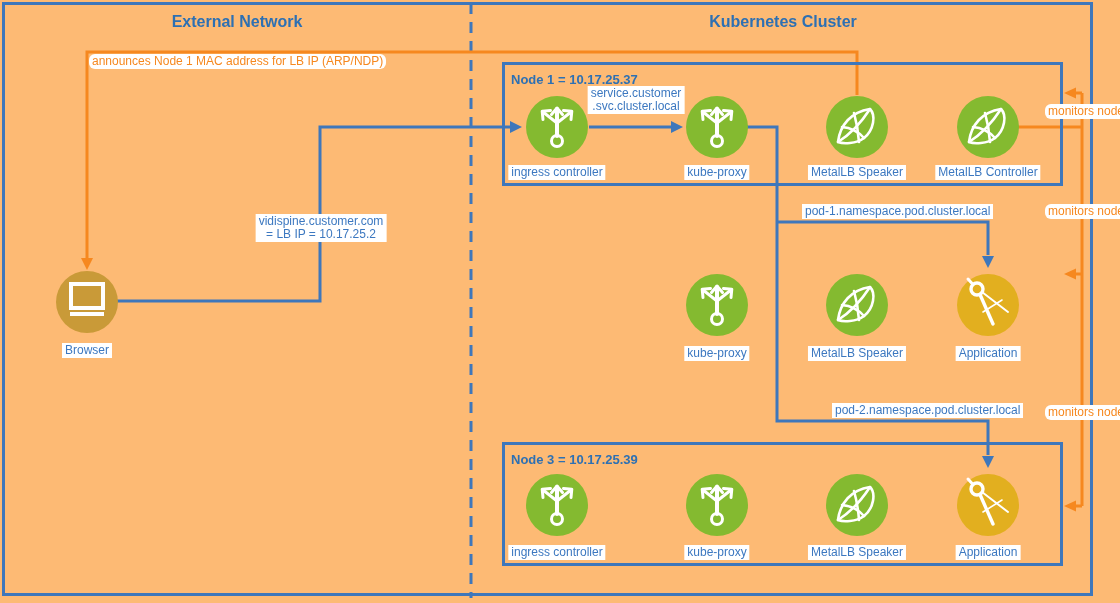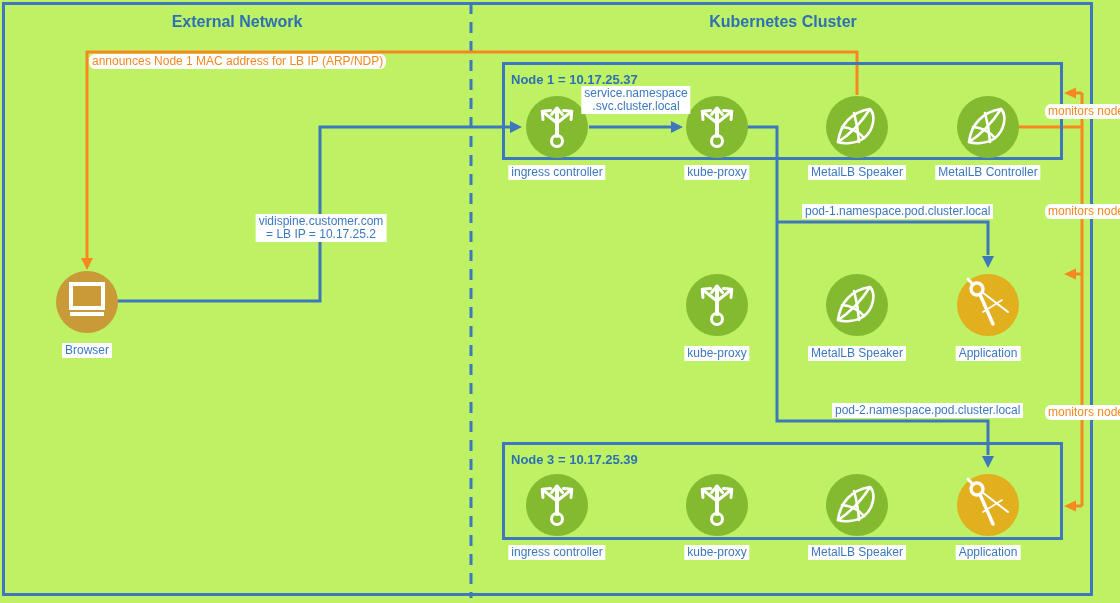--- a/index.html
+++ b/index.html
@@ -1,30 +1,30 @@
 <!DOCTYPE html>
 <html><head>
 <meta charset="utf-8">
 <style>
   html,body{margin:0;padding:0;background:#000;}
   .stage{
-    position:relative;width:1120px;height:603px;background:#bef264;
+    position:relative;width:1120px;height:603px;background:#fdba74;
     font-family:"Liberation Sans",sans-serif;overflow:hidden;
   }
   .outer-border{
     position:absolute;left:2px;top:2px;width:1091px;height:594px;
     border:3px solid #3e77bb;box-sizing:border-box;pointer-events:none;
   }
   .wires{position:absolute;left:0;top:0;}
   .section-title{
     position:absolute;top:13px;transform:translateX(-50%);
     color:#2d70b3;font-size:16px;font-weight:bold;white-space:nowrap;
   }
   .node-box{
-    position:absolute;left:502px;width:561px;height:98px;
+    position:absolute;left:502px;width:561px;height:124px;
     border:3px solid #3e77bb;box-sizing:border-box;
   }
   .node-title{
     position:absolute;left:6px;top:7px;color:#2d70b3;
     font-size:13px;font-weight:bold;white-space:nowrap;
   }
   .circle{
     position:absolute;width:62px;height:62px;border-radius:50%;
     display:flex;align-items:center;justify-content:center;
   }
@@ -240,21 +240,21 @@
   <div class="chip comp-label" style="left:87px;top:343px;">Browser</div>
 
   <div class="chip orange" style="left:89px;top:54px;">announces Node 1 MAC address for LB IP (ARP/NDP)</div>
 
   <div class="chip center" style="left:321px;top:214px;">
     <span>vidispine.customer.com</span><br>
     <span>= LB IP = 10.17.25.2</span>
   </div>
 
   <div class="chip center" style="left:636px;top:86px;">
-    <span>service.namespace</span><br>
+    <span>service.customer</span><br>
     <span>.svc.cluster.local</span>
   </div>
 
   <div class="chip" style="left:802px;top:204px;">pod-1.namespace.pod.cluster.local</div>
   <div class="chip" style="left:832px;top:403px;">pod-2.namespace.pod.cluster.local</div>
 
   <div class="chip orange" style="left:1045px;top:104px;">monitors node</div>
   <div class="chip orange" style="left:1045px;top:204px;">monitors node</div>
   <div class="chip orange" style="left:1045px;top:405px;">monitors node</div>
 

